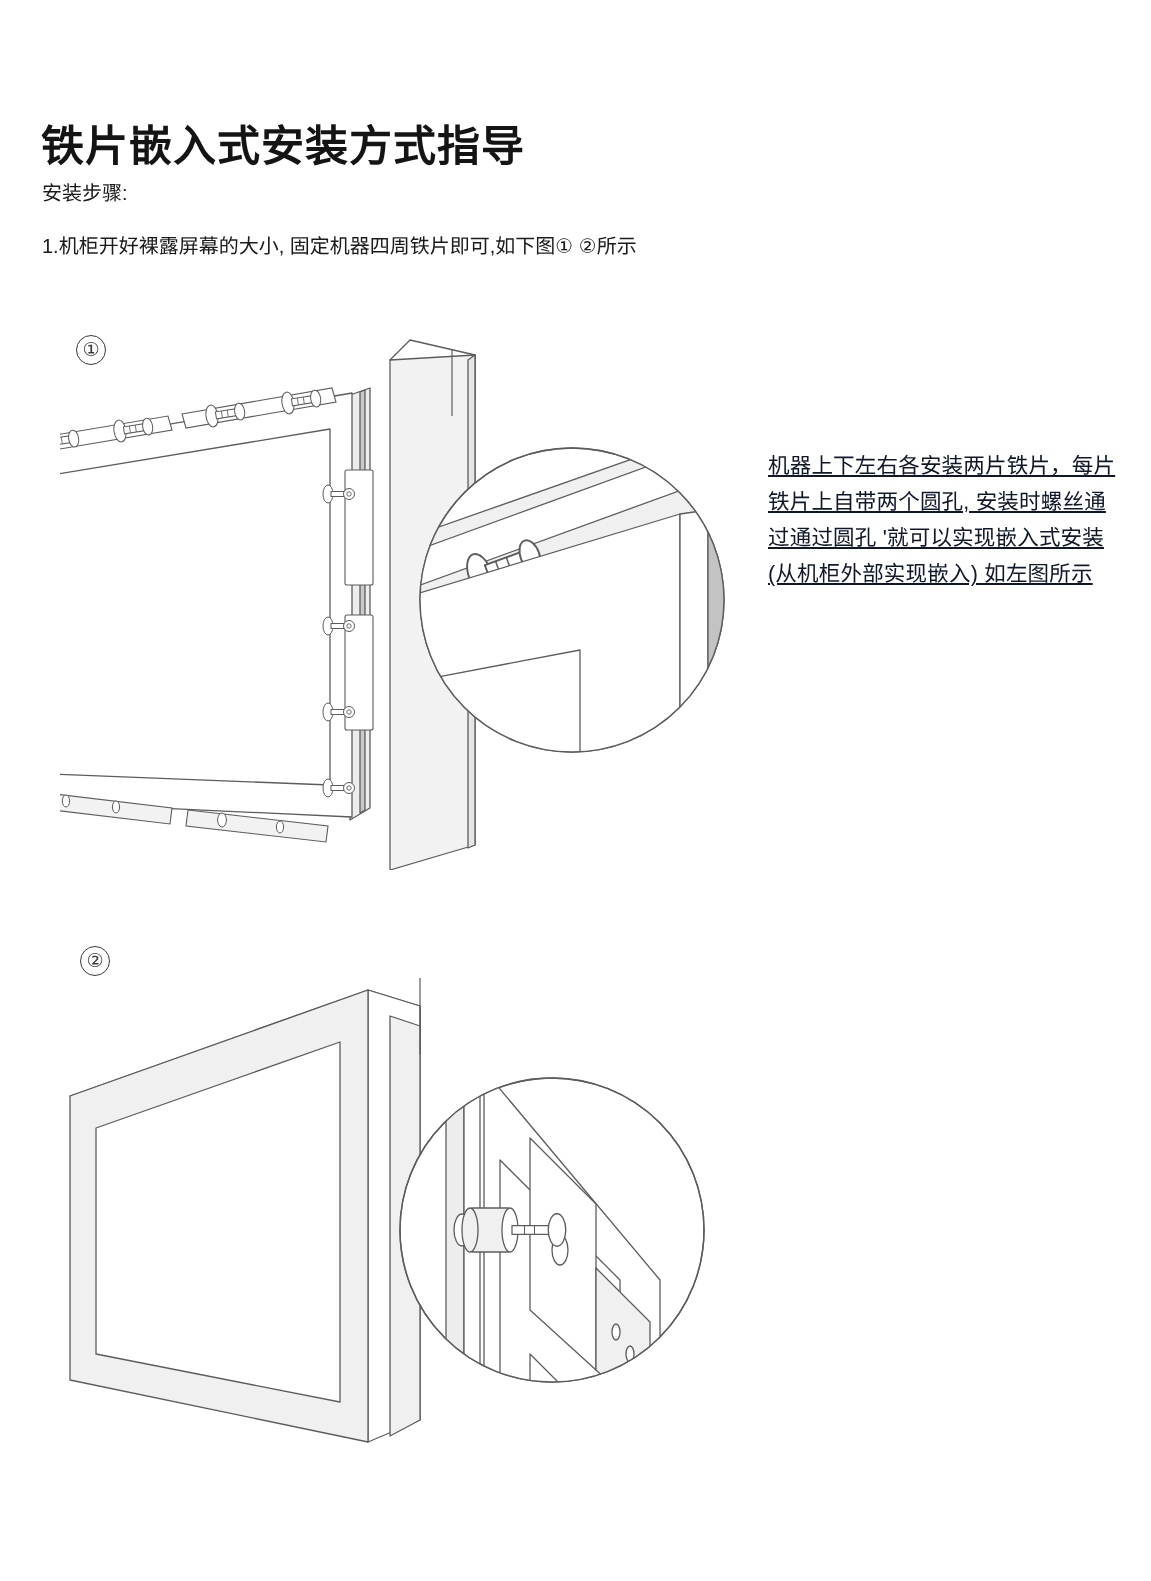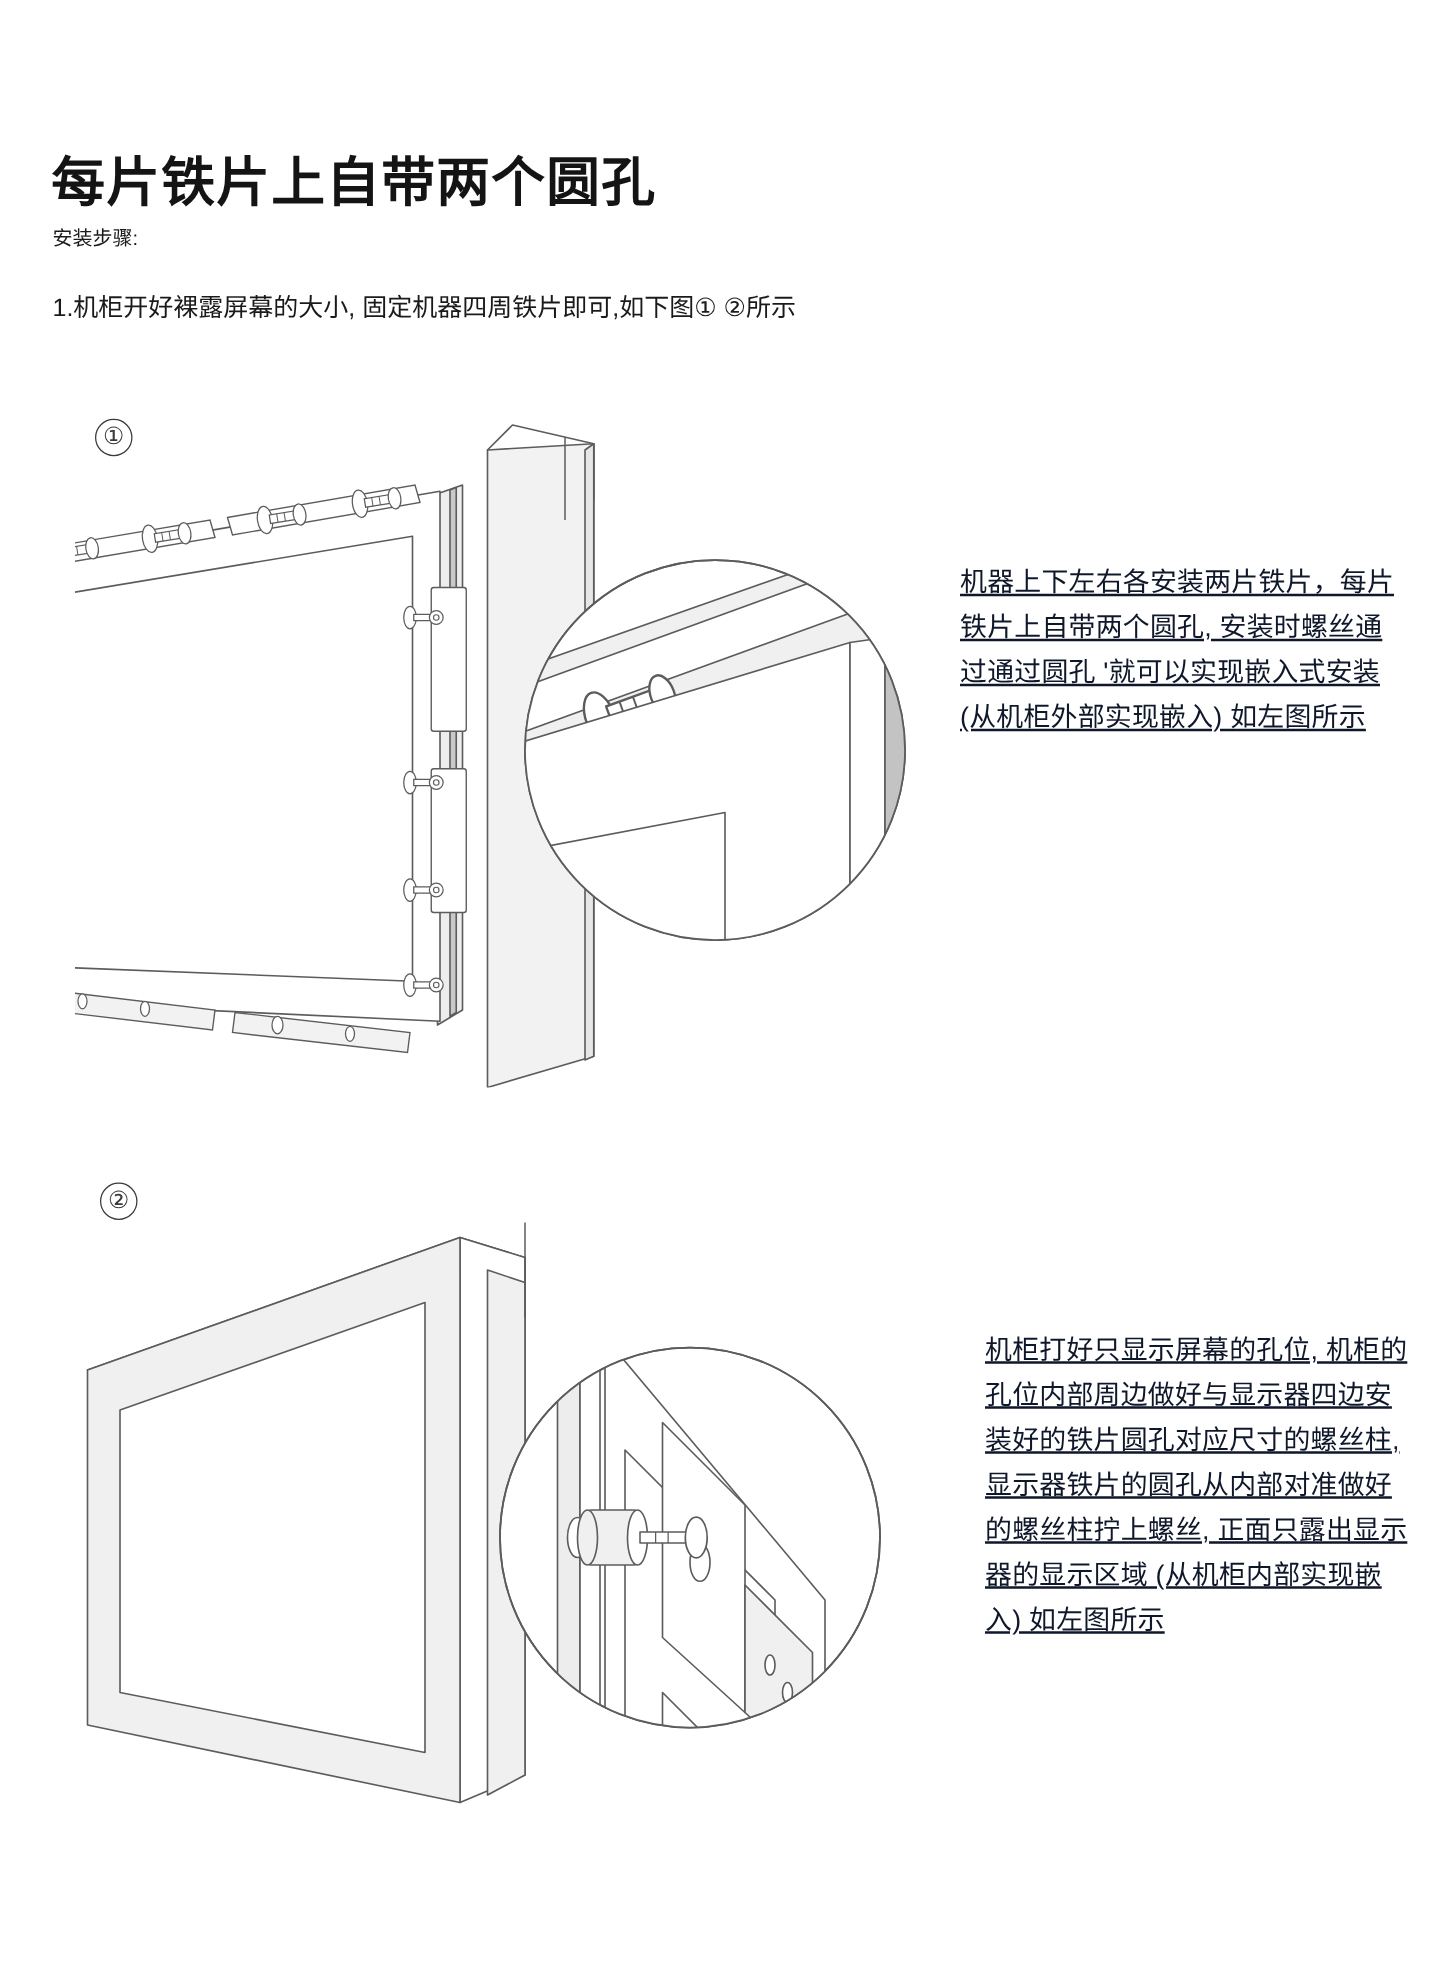--- a/index.html
+++ b/index.html
@@ -25,21 +25,21 @@
     font-size: 43px;
     font-weight: 700;
     letter-spacing: 1px;
     color: #141414;
     white-space: nowrap;
   }
   .steps-label {
     position: absolute;
     left: 42px;
     top: 177px;
-    font-size: 16px;
+    font-size: 20px;
     font-weight: 400;
     color: #1a1a1a;
     white-space: nowrap;
   }
   .step-line {
     position: absolute;
     left: 42px;
     top: 230px;
     font-size: 20px;
     font-weight: 400;
@@ -92,21 +92,21 @@
     line-height: 36px;
     color: #0f172a;
     letter-spacing: 0.2px;
     margin: 0;
     text-decoration: underline;
   }
 </style>
 </head>
 <body>
 
-<h1 class="page-title">每片铁片上自带两个圆孔</h1>
+<h1 class="page-title">铁片嵌入式安装方式指导</h1>
 
 <div class="steps-label">安装步骤:</div>
 
 <div class="step-line">1.机柜开好裸露屏幕的大小, 固定机器四周铁片即可,如下图① ②所示</div>
 
 <div class="circle-marker" id="marker-1">①</div>
 
 <div class="figure" id="figure-1">
   <svg width="700" height="540" viewBox="0 0 700 540" xmlns="http://www.w3.org/2000/svg">
     <defs>
@@ -291,14 +291,13 @@
         </g>
 
         <path d="M470 404 L536 470 L470 470 Z" fill="#ffffff"></path>
       </g>
       <circle cx="492" cy="280" r="152" fill="none" stroke="#5c5c5c" stroke-width="1.4"></circle>
     </g>
   </svg>
 </div>
 
 <div class="caption-block" id="caption-2">
-  <div class="caption-body">机柜打好只显示屏幕的孔位, 机柜的孔位内部周边做好与显示器四边安装好的铁片圆孔对应尺寸的螺丝柱, 显示器铁片的圆孔从内部对准做好的螺丝柱拧上螺丝, 正面只露出显示器的显示区域 (从机柜内部实现嵌入) 如左图所示</div>
 </div>
 
 </body></html>

